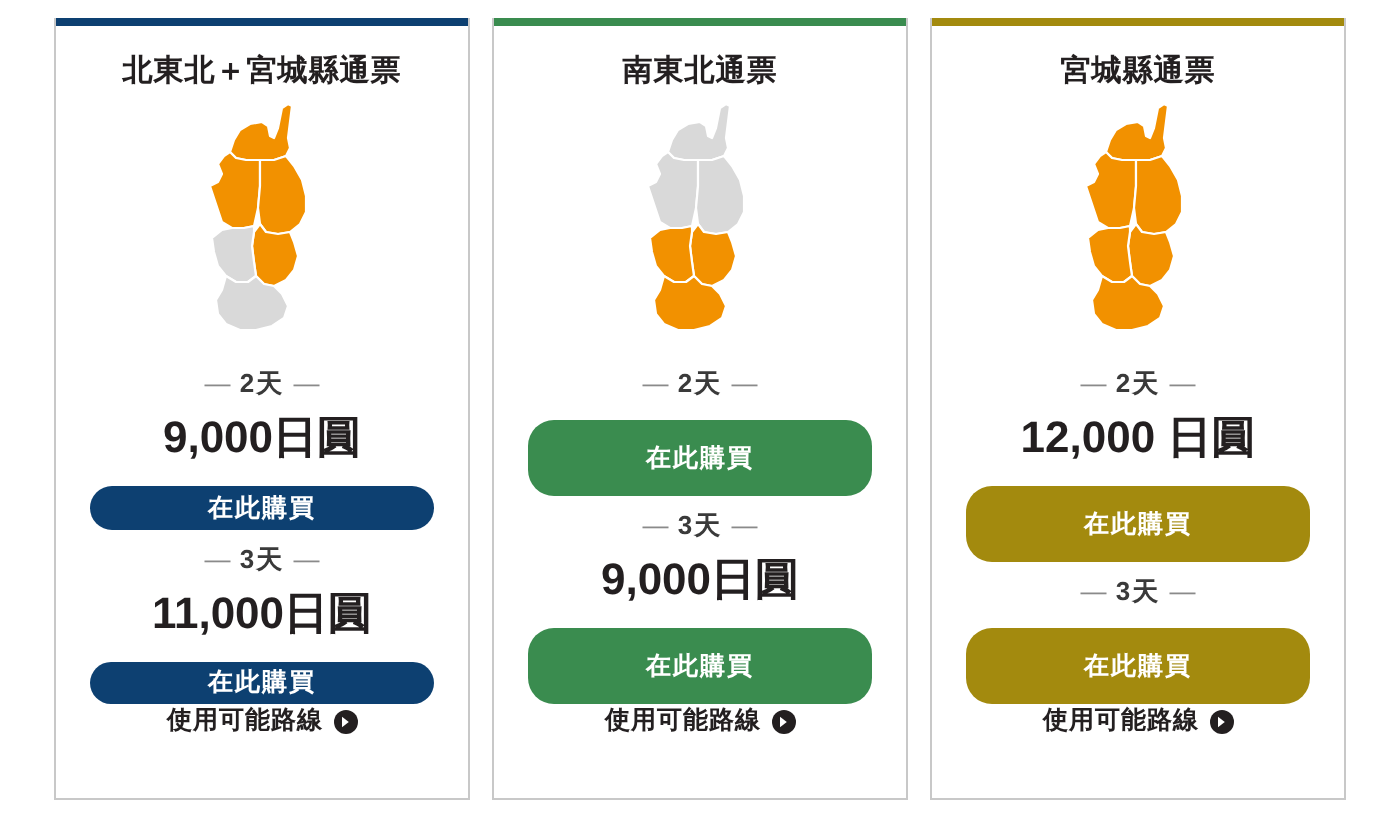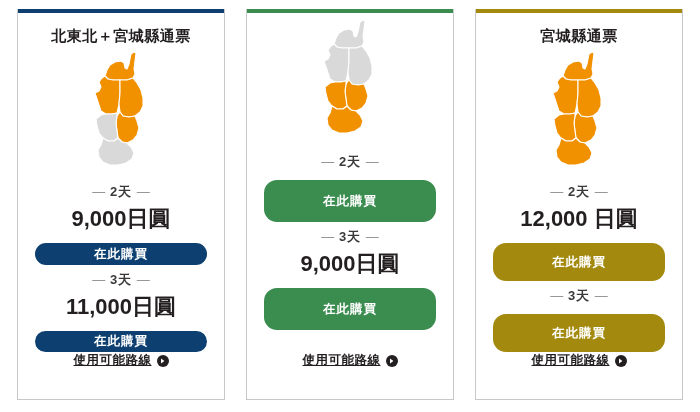--- a/index.html
+++ b/index.html
@@ -13,21 +13,21 @@
     font-family: "Liberation Sans", "DejaVu Sans", sans-serif;
     overflow: hidden;
   }
   .page {
     position: relative;
     width: 700px;
     height: 412px;
     display: flex;
     justify-content: center;
     align-items: flex-start;
-    gap: 21px;
+    gap: 11px;
     padding-top: 9px;
     box-sizing: border-box;
   }
 
   .card {
     width: 208px;
     height: 391px;
     background: #ffffff;
     border: 1px solid #c8c8c8;
     border-top: none;
@@ -117,21 +117,20 @@
     align-items: center;
     justify-content: center;
     gap: 5px;
     cursor: pointer;
     text-decoration: none;
   }
   .routes-link-text {
     font-size: 12.5px;
     font-weight: bold;
     color: #231f20;
-    text-decoration: underline;
     letter-spacing: 0.5px;
     white-space: nowrap;
   }
   .arrow-circle {
     width: 12px;
     height: 12px;
     border-radius: 50%;
     background: #231f20;
     display: inline-flex;
     align-items: center;
@@ -189,20 +188,21 @@
       <span class="arrow-circle">
         <svg width="7" height="8" viewBox="0 0 7 8">
             <polygon points="2,1.4 5.4,4 2,6.6" fill="#ffffff"></polygon>
           </svg>
       </span>
     </a>
   </div>
 
   <div class="card" style="border-color: rgb(200, 200, 200);">
     <div class="card-topbar" style="background: rgb(58, 140, 79);"></div>
+    <div class="card-title">南東北通票</div>
 
     <div class="map-wrap">
       <svg width="88" height="128" viewBox="0 0 88 128">
         <g stroke="#ffffff" stroke-width="1.1" stroke-linejoin="round">
           <path fill="#d9d9d9" d="M28 27 L30 21 L33 16 L38 13 L44 12 L47 14 L48 19 L50 20 L52 15 L54 5 L57 3 L59 4 L58 12 L57 20 L58 25 L56 29 L50 31 L43 31 L36 31 L31 30 Z"></path>
           <path fill="#d9d9d9" d="M28 27 L31 30 L36 31 L43 31 L43 44 L42 55 L40 64 L35 65 L29 65 L24 62 L22 56 L20 50 L18 44 L22 42 L24 38 L22 33 L25 29 Z"></path>
           <path fill="#d9d9d9" d="M43 31 L50 31 L56 29 L60 34 L64 41 L66 49 L66 57 L63 63 L58 67 L52 68 L46 67 L43 63 L42 55 L43 44 Z"></path>
           <path fill="#f29100" d="M43 63 L46 67 L52 68 L58 67 L60 72 L62 79 L60 86 L56 91 L50 94 L45 93 L41 89 L40 82 L39 74 L40 67 Z"></path>
           <path fill="#f29100" d="M40 64 L40 67 L39 74 L40 82 L41 89 L37 92 L31 92 L26 89 L22 84 L20 77 L19 70 L24 66 L29 65 L35 65 Z"></path>
           <path fill="#f29100" d="M41 89 L45 93 L50 94 L54 98 L57 104 L55 110 L49 114 L41 116 L33 116 L26 113 L22 108 L21 101 L24 96 L26 89 L31 92 L37 92 Z"></path>

